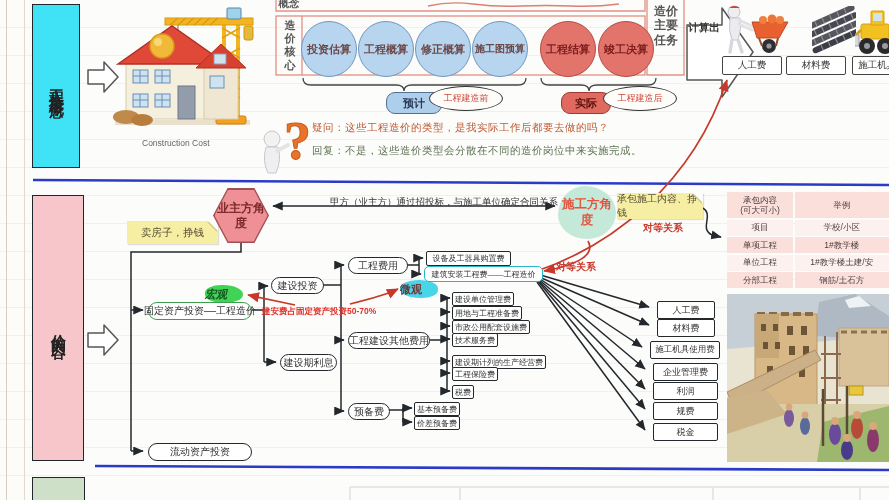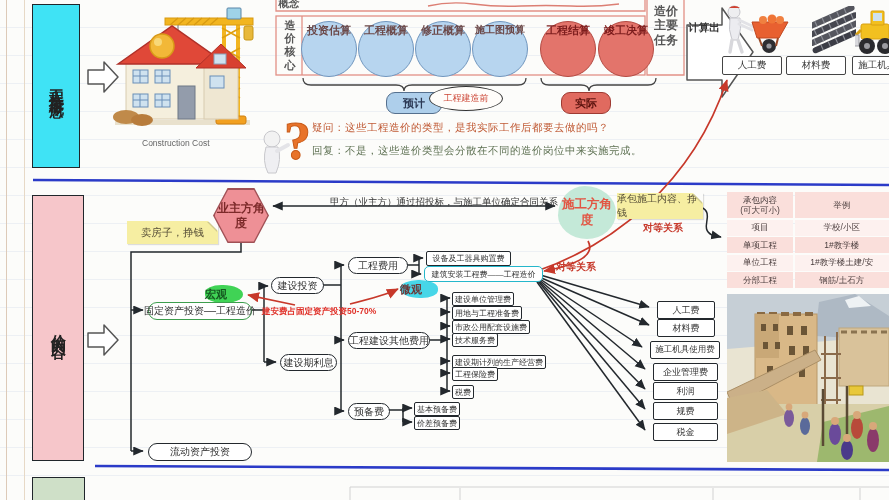--- a/index.html
+++ b/index.html
@@ -7,21 +7,21 @@
     position:relative;width:889px;height:500px;overflow:hidden;
     background-color:#fcfcfa;
     background-image:repeating-linear-gradient(to bottom, transparent 0, transparent 27px, #edf0f4 27px, #edf0f4 28px);
     font-family:"Liberation Sans", sans-serif;
   }
   .abs{position:absolute;}
   .mline{position:absolute;top:0;height:500px;width:1px;}
   svg.overlay{position:absolute;left:0;top:0;width:889px;height:500px;pointer-events:none;}
   .vside{position:absolute;border:1.6px solid #20262b;display:flex;align-items:center;justify-content:center;
     writing-mode:vertical-rl;text-orientation:upright;font-weight:bold;font-size:15px;letter-spacing:3px;color:#222;}
-  .circle{position:absolute;width:56px;height:56px;border-radius:50%;display:flex;justify-content:center;
+  .circle{position:absolute;width:56px;height:56px;border-radius:50%;display:flex;align-items:center;justify-content:center;
     text-align:center;font-weight:bold;font-size:11px;line-height:1.15;padding:2px;box-sizing:border-box;}
   .c-blue{background:#b7d5ef;border:1.6px solid #7096be;color:#6b4848;}
   .c-red{background:#e3746b;border:1.6px solid #b44a42;color:#7d1d1d;}
   .vlabel{position:absolute;font-size:11px;font-weight:bold;color:#444;line-height:1.2;text-align:center;word-break:break-all;}
   .tagbox{position:absolute;border-radius:9px;display:flex;align-items:center;justify-content:center;font-size:11px;font-weight:bold;}
   .ellipse{position:absolute;border:1.2px solid #333;border-radius:50%;background:#fffdfa;display:flex;align-items:center;justify-content:center;
     font-size:9px;color:#cc4433;}
   .feelabel{position:absolute;background:#fff;border:1.2px solid #444;border-radius:2px;display:flex;align-items:center;justify-content:center;
     font-size:9.5px;color:#333;}
   .qline{position:absolute;font-size:10.5px;letter-spacing:.5px;}
@@ -201,20 +201,23 @@
 
   <div class="tagbox" style="left:386px;top:92px;width:54px;height:20px;background:#aecfeb;border:1.3px solid #55708e;color:#2c3a55;">
       <span>预计</span>
     </div>
   <div class="ellipse" style="left:429px;top:86px;width:72px;height:23px;">
       <span>工程建造前</span>
     </div>
   <div class="tagbox" style="left:561px;top:92px;width:48px;height:20px;background:#e06a5f;border:1.3px solid #9e3a32;color:#5c130e;">
       <span>实际</span>
     </div>
+  <div class="ellipse" style="left:603px;top:86px;width:72px;height:23px;">
+      <span>工程建造后</span>
+    </div>
 
   <div class="abs" style="left:688px;top:21px;width:32px;font-size:10.5px;font-weight:bold;color:#333;line-height:1.25;text-align:center;">计算出</div>
 
   <svg class="abs" style="left:716px;top:0;" width="96" height="56" viewBox="0 0 96 56">
     <g>
       <circle cx="18" cy="12" r="6" fill="#eeeef0" stroke="#c6c6cc"></circle>
       <path d="M13 8 a7 5 0 0 1 11 0 z" fill="#d04030"></path>
       <path d="M14 18 Q12 30 16 40 L22 40 Q26 28 24 18 Z" fill="#ececf0" stroke="#c6c6cc"></path>
       <path d="M16 40 L14 52 M22 40 L26 52" stroke="#d8d8dc" stroke-width="3.4" stroke-linecap="round"></path>
       <path d="M23 20 L36 26 M23 24 L36 30" stroke="#e2e2e6" stroke-width="3" stroke-linecap="round"></path>
@@ -294,21 +297,21 @@
       <span>施工方角度</span>
     </div>
 
   <div class="note" style="left:617px;top:193px;width:86px;height:26px;font-size:10px;">
       <span>承包施工内容、挣钱</span>
     </div>
 
   <div class="redtxt" style="left:643px;top:221px;font-size:10px;color:#c7382a;">对等关系</div>
   <div class="redtxt" style="left:556px;top:260px;font-size:10px;color:#c7382a;">对等关系</div>
 
-  <div class="blob" style="left:205px;top:285px;width:38px;height:18px;background:#40d355;border-radius:45% 55% 50% 50%;color:#14551f;font-size:11px;">
+  <div class="blob" style="left:205px;top:285px;width:38px;height:18px;background:#40d355;border-radius:45% 55% 50% 50%;color:#14551f;font-size:11px;font-style:italic;">
       <span>宏观</span>
     </div>
   <div class="blob" style="left:400px;top:280px;width:38px;height:18px;background:#47d6e8;border-radius:50% 50% 45% 55%;color:#6d3535;font-size:11px;">
       <span>微观</span>
     </div>
   <div class="redtxt" style="left:262px;top:306px;font-size:8.5px;">建安费占固定资产投资50-70%</div>
 
   <div class="pill" style="left:148px;top:302px;width:102px;height:16px;border-color:#3d9e4d;">
       <span>固定资产投资——工程造价</span>
     </div>

